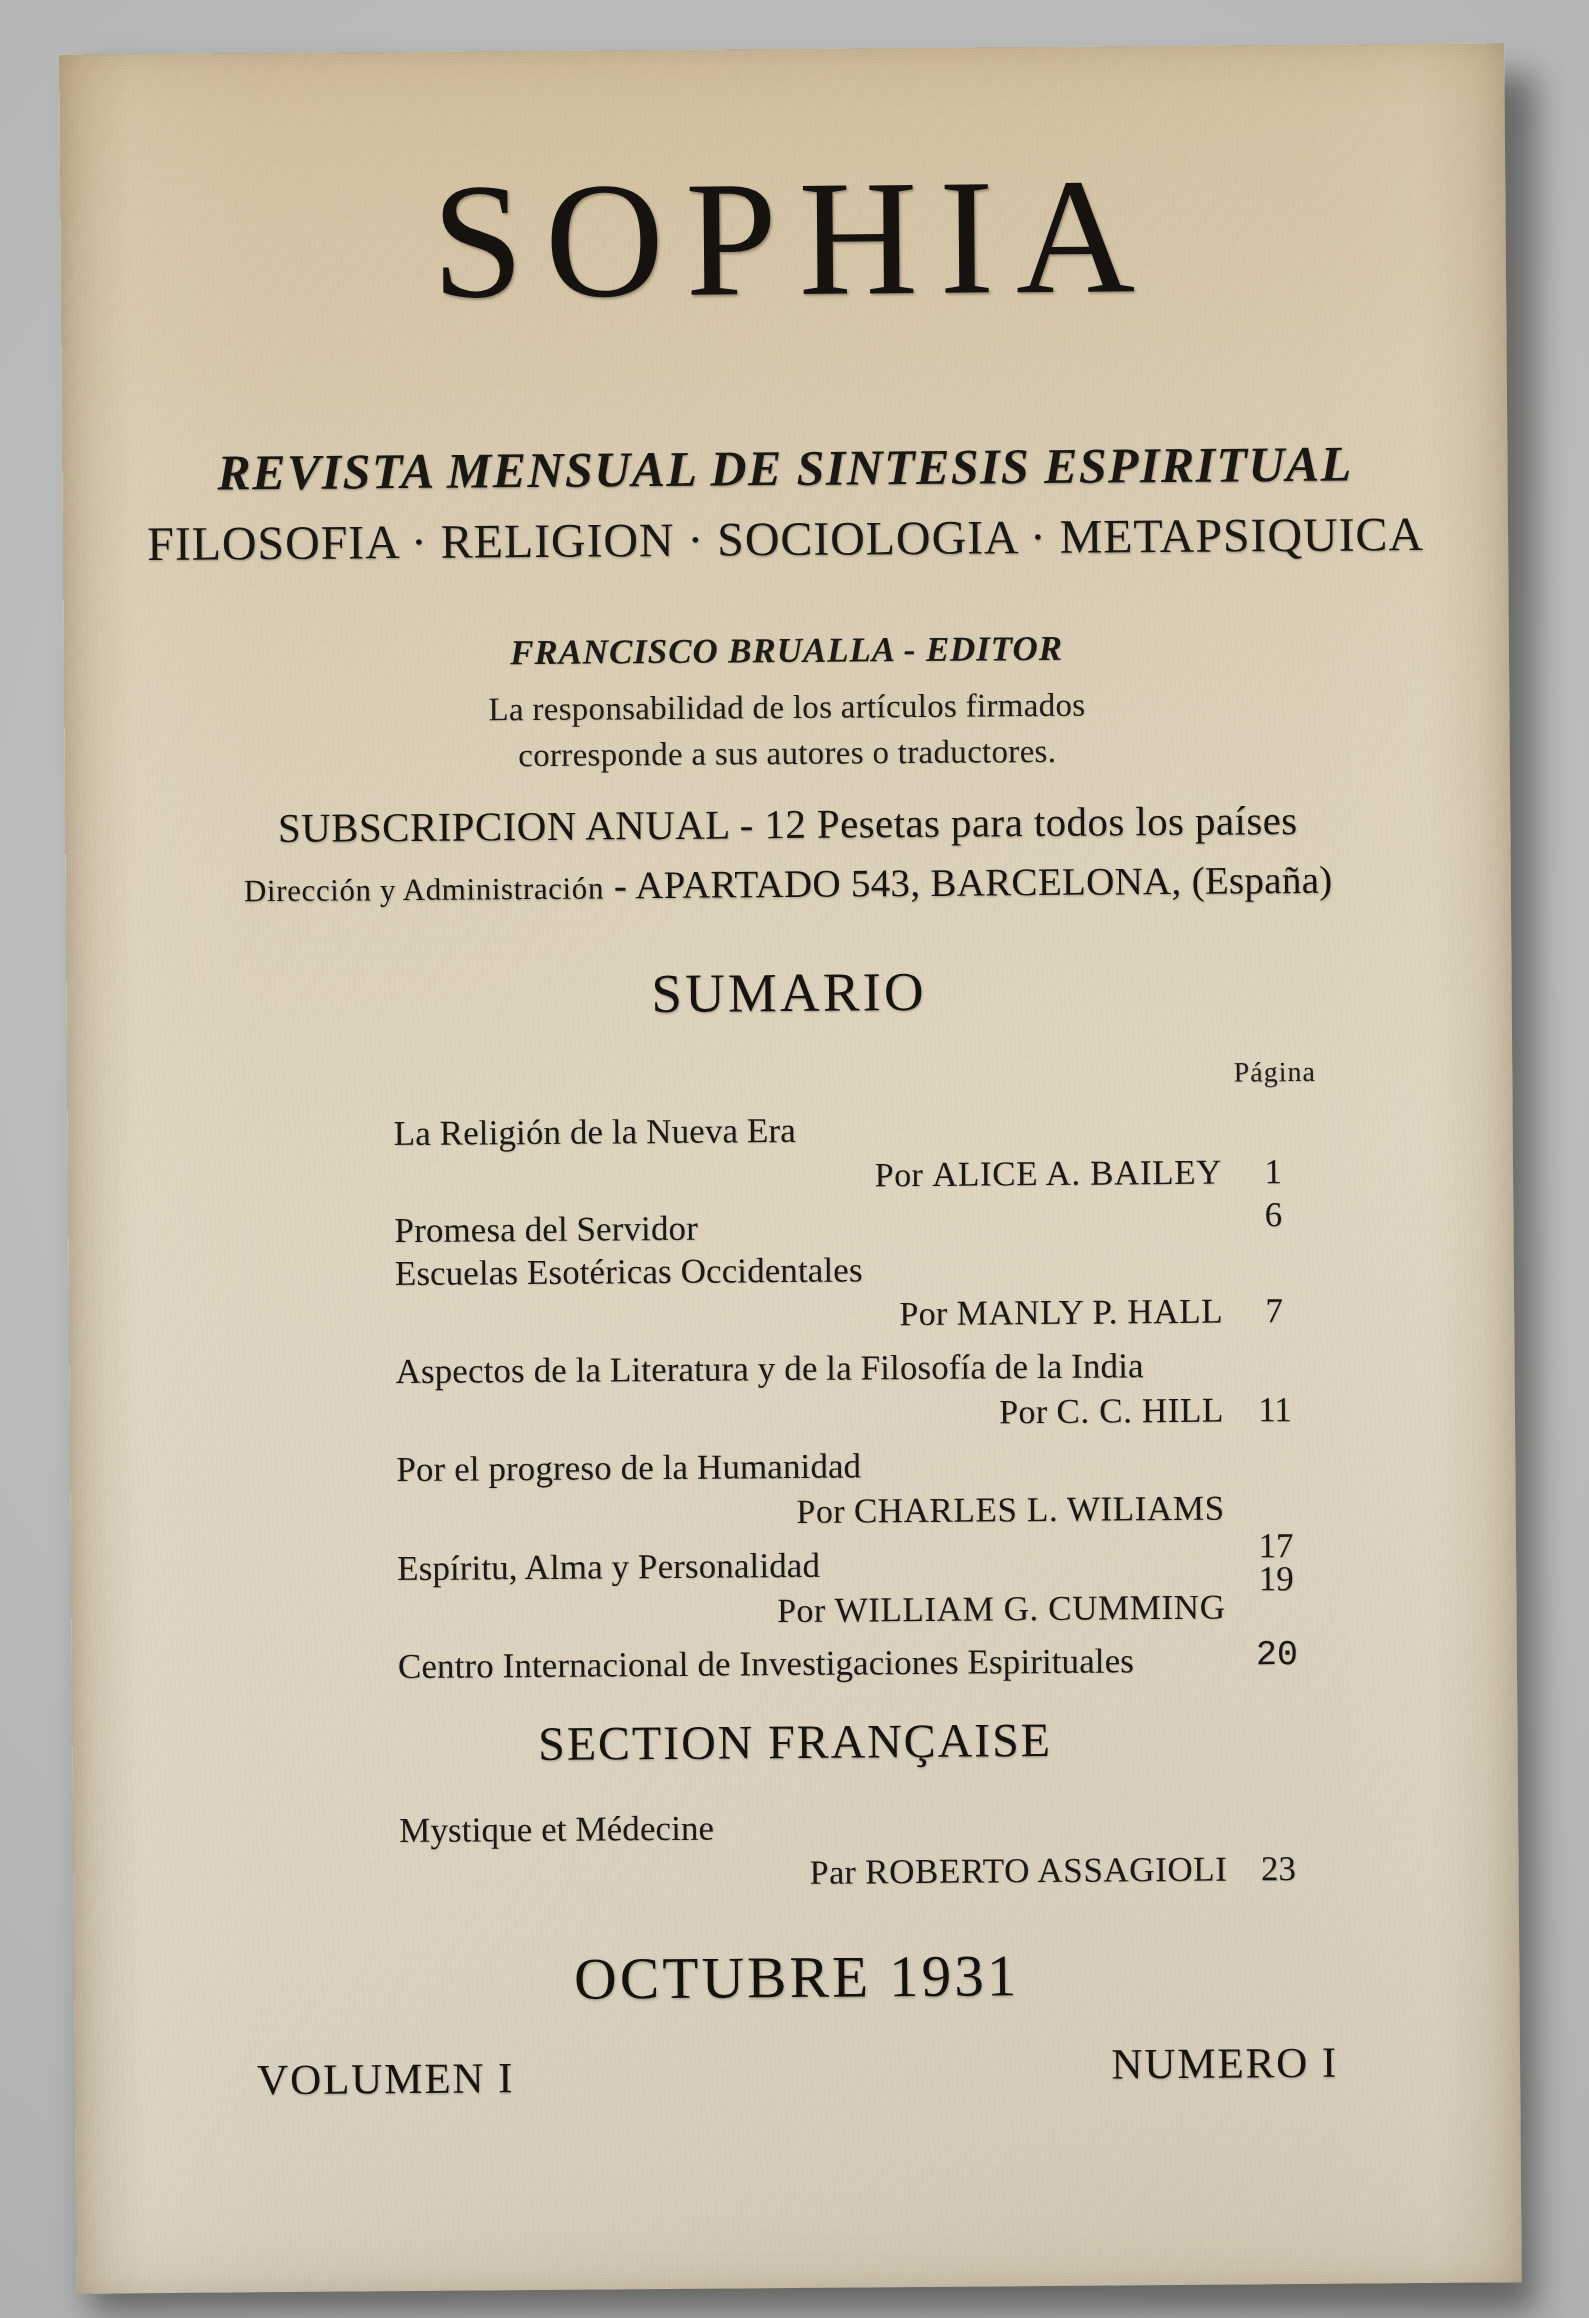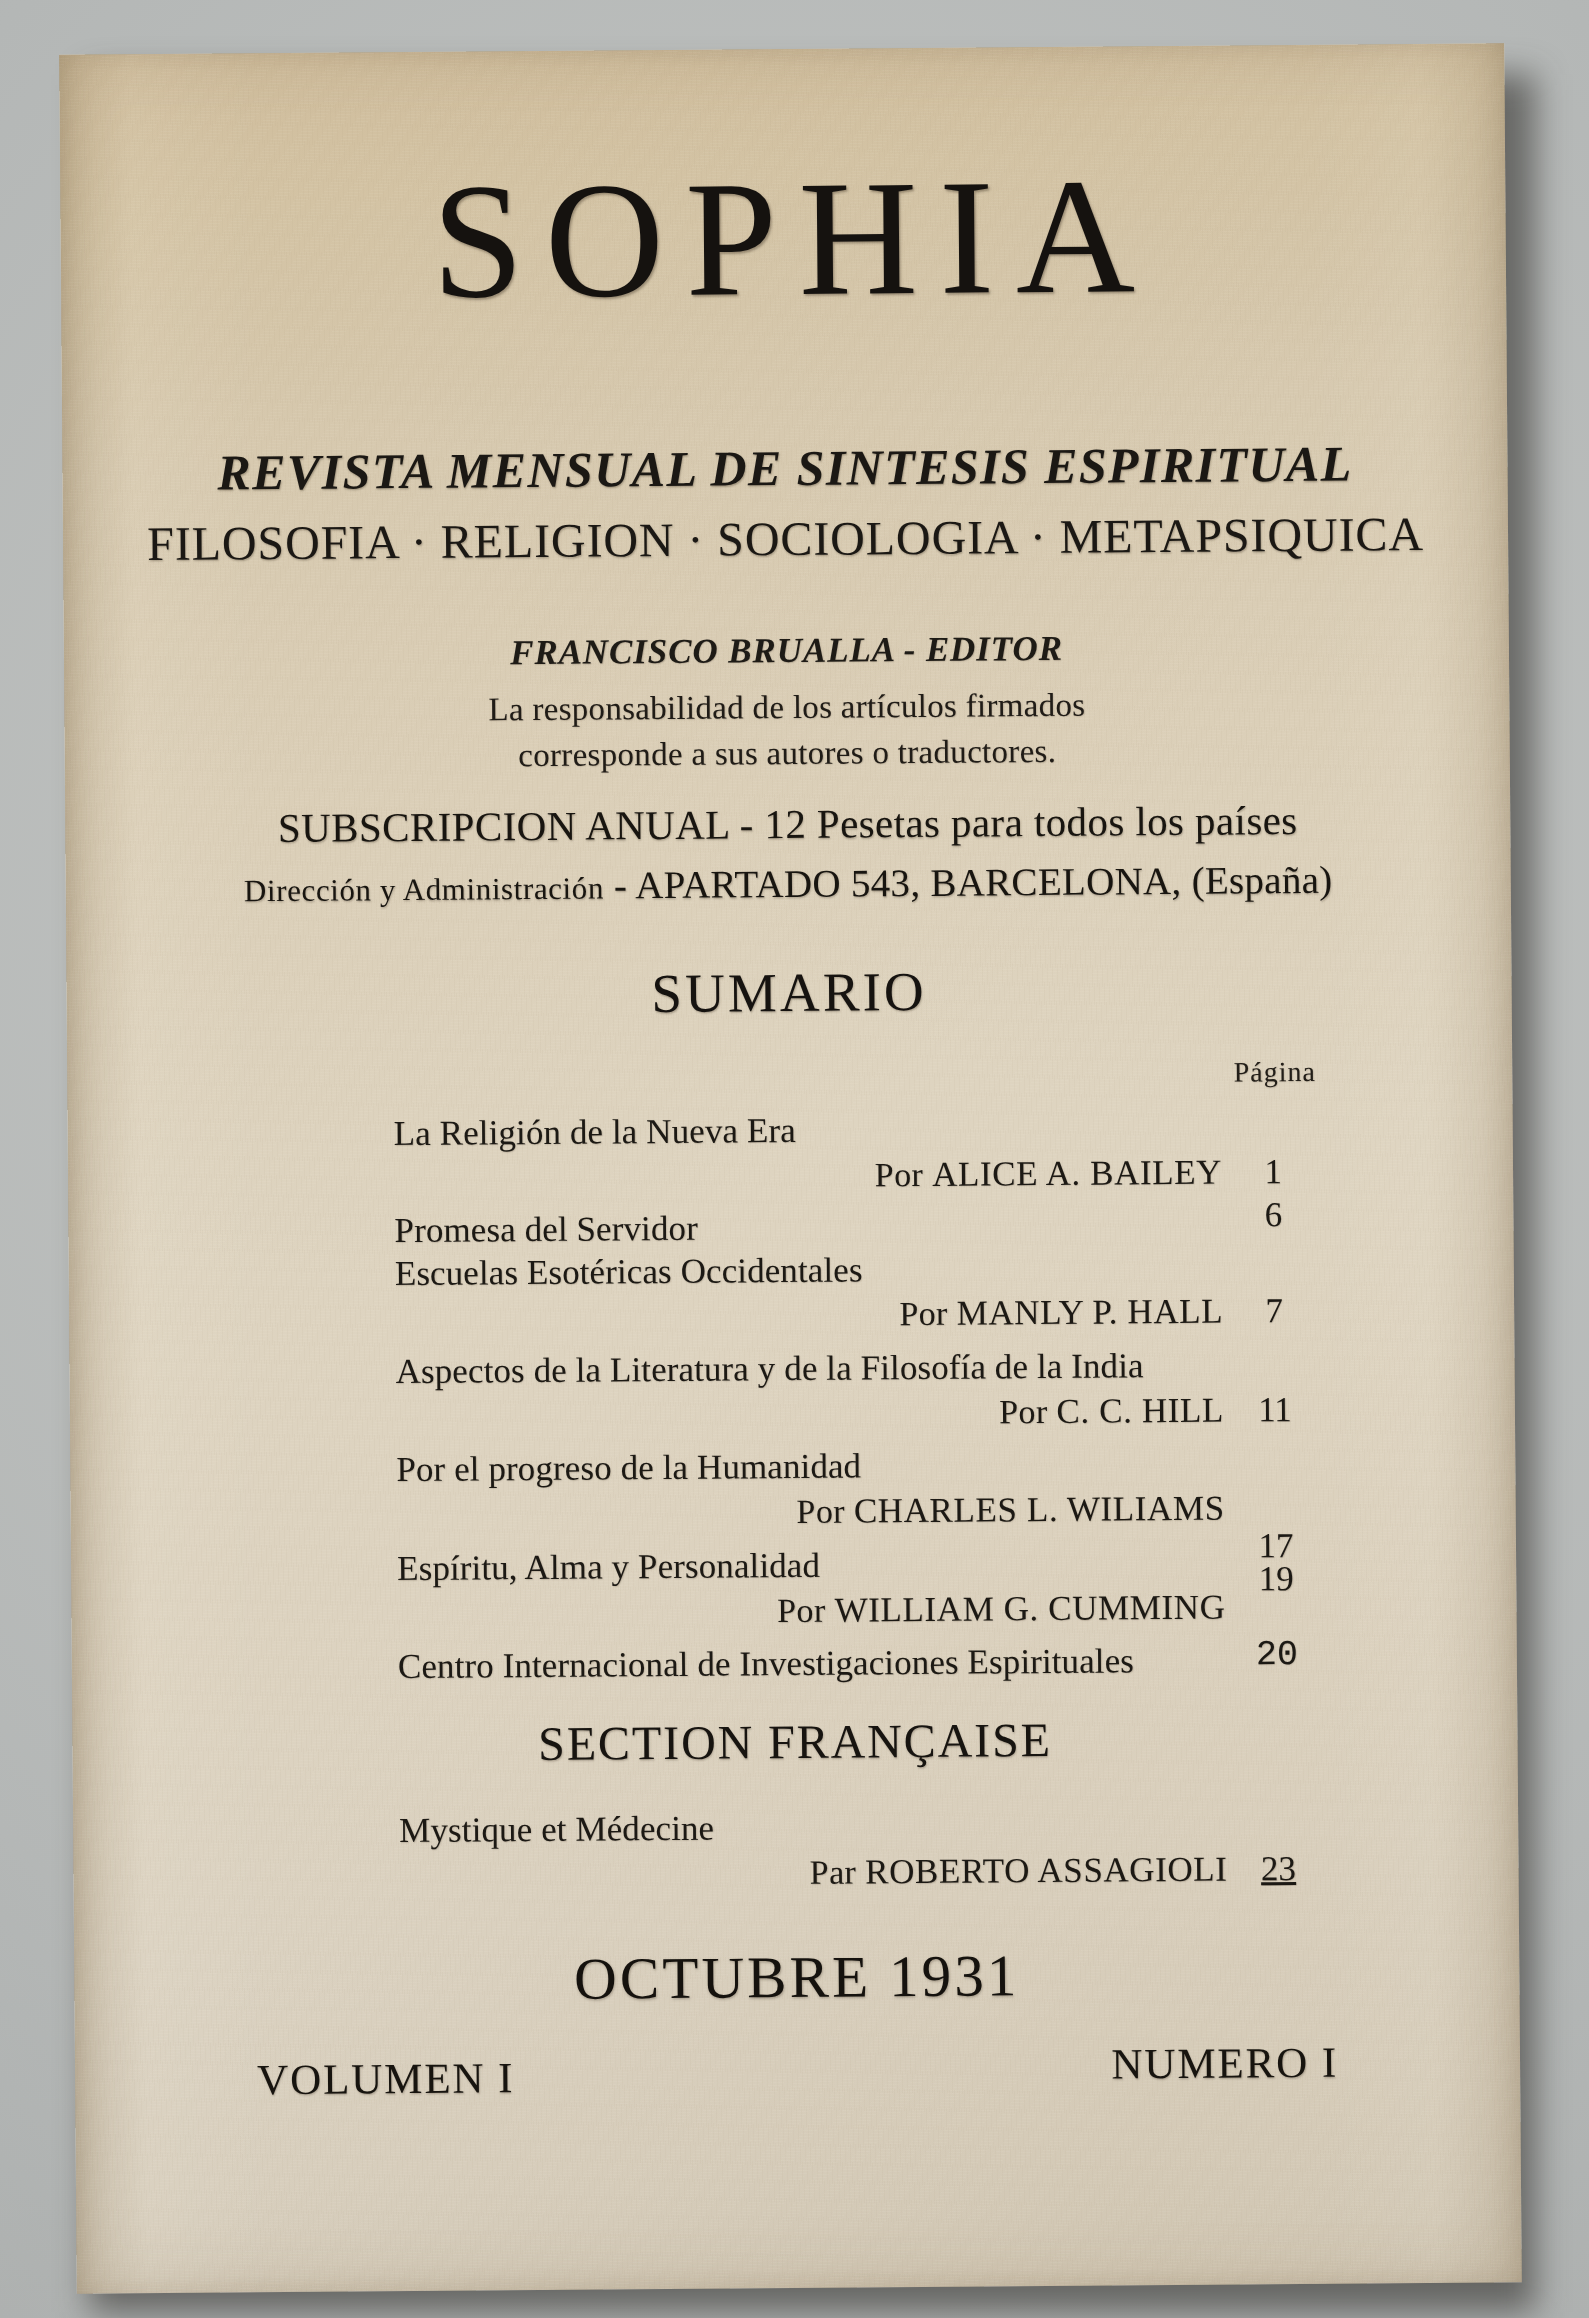--- a/index.html
+++ b/index.html
@@ -367,21 +367,21 @@
           <div class="toc-author" style="top: 480px;"><span>Por </span><span class="name">WILLIAM G. CUMMING</span></div>
           <div class="toc-page" style="top: 452px;">19</div>
         </div>
         <div class="toc-entry">
           <div class="toc-title" style="top: 533px;">Centro Internacional de Investigaciones Espirituales</div>
           <div class="toc-page" style="top: 528px; font-family: Liberation Mono, monospace;">20</div>
         </div>
         <div class="toc-entry">
           <div class="toc-title" style="top: 697px;">Mystique et Médecine</div>
           <div class="toc-author" style="top: 742px;"><span>Par </span><span class="name">ROBERTO ASSAGIOLI</span></div>
-          <div class="toc-page" style="top: 742px; text-decoration: underline;">23</div>
+          <div class="toc-page" style="top: 742px;">23</div>
         </div>
       </div>
 
     <div class="section-heading">SECTION FRANÇAISE</div>
 
     <div class="issue-date">OCTUBRE 1931</div>
 
     <div class="volume">VOLUMEN I</div>
 
     <div class="number">NUMERO I</div>

